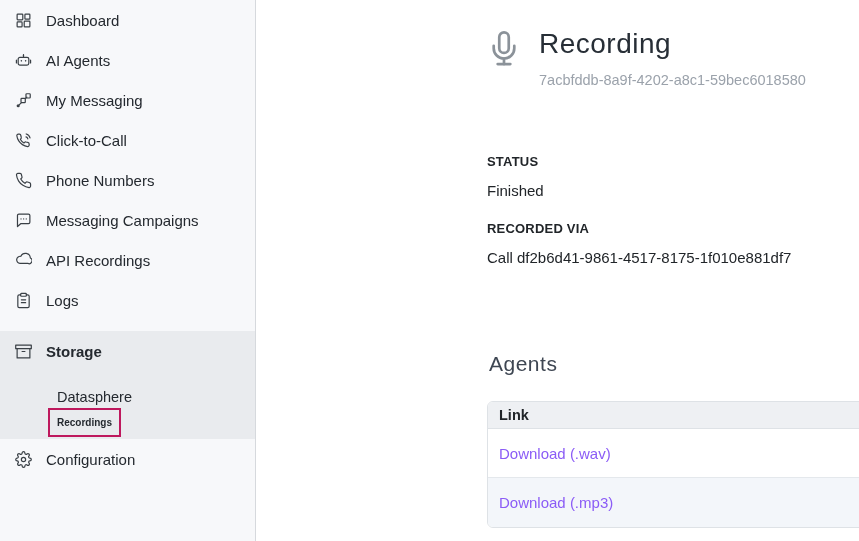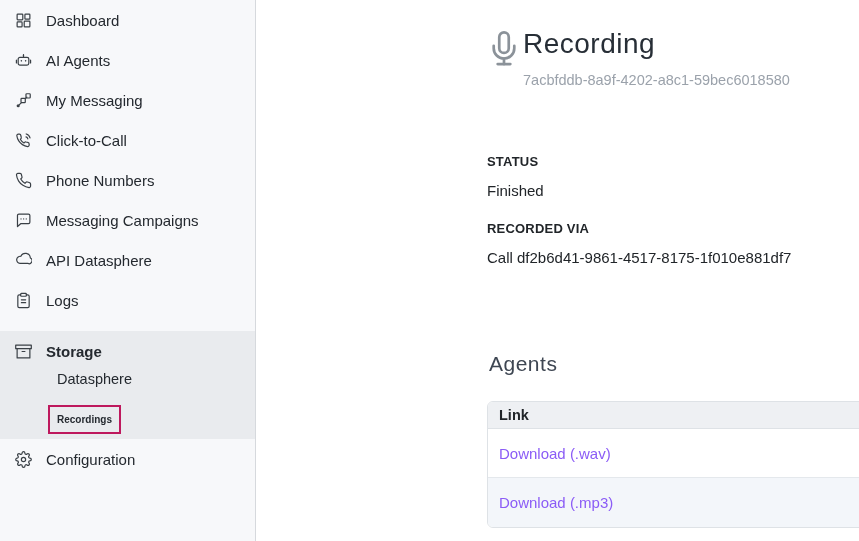--- a/index.html
+++ b/index.html
@@ -11,28 +11,28 @@
   .sidebar { position:absolute; left:0; top:0; bottom:0; width:256px;
     background:#f7f8fa; border-right:1px solid #d6d9dd; }
   .nav-item { height:40px; display:flex; align-items:center; padding-left:14px;
     gap:14px; cursor:pointer; font-size:15px; color:#24292f; }
   .nav-item .icon { width:18px; height:18px; display:flex; align-items:center;
     justify-content:center; color:#3a4046; flex:0 0 18px; }
   .nav-item .icon svg { width:17px; height:17px; stroke:currentColor; fill:none;
     stroke-width:1.7; stroke-linecap:round; stroke-linejoin:round; }
   .storage-group { background:#e9ebee; padding-bottom:2px; }
   .nav-item.bold { font-weight:700;margin-top:11px; }
-  .sub-item { height:34px; display:flex; align-items:flex-start; padding-left:57px;
+  .sub-item { height:34px; display:flex; align-items:flex-end; padding-left:57px;
     font-size:14.5px; cursor:pointer; color:#24292f; }
   .sub-item.active-sub { height:32px; }
   .red-box { display:inline-block; border:2px solid #be185d; padding:7px 7px;
     margin-left:-9px; font-weight:700; font-size:10px; }
 
   
-  .page-header { position:absolute; left:485px; top:20px; display:flex; }
+  .page-header { position:absolute; left:485px; top:20px; display:flex; gap:16px; }
   .mic { color:#8b9299; }
   .mic svg { width:38px; height:58px; stroke:currentColor; fill:none;
     stroke-width:1.7; stroke-linecap:round; stroke-linejoin:round; }
   .title-block { padding-top:8px; }
   .page-title { font-size:28px; font-weight:400; color:#272e36; letter-spacing:0.5px; }
   .page-subtitle { margin-top:12px; font-size:14.5px; color:#9ba2ab; }
 
   .details { position:absolute; left:487px; top:154px; width:420px; }
   .detail-label { font-size:13px; font-weight:700; color:#212529; letter-spacing:0.2px; }
   .detail-value { font-size:15px; color:#212529; margin-top:13px; }
@@ -125,21 +125,21 @@
       </span>
       <span>Messaging Campaigns</span>
     </div>
 
     <div class="nav-item">
       <span class="icon">
         <svg viewBox="0 0 24 24">
             <path d="M18 17h-11A5 5 0 1 1 8.3 7.1 7 7 0 0 1 21.7 9.5 4 4 0 0 1 18 17z" transform="translate(0 -1)"></path>
           </svg>
       </span>
-      <span>API Datasphere</span>
+      <span>API Recordings</span>
     </div>
 
     <div class="nav-item">
       <span class="icon">
         <svg viewBox="0 0 24 24">
             <path d="M16 4h2a2 2 0 0 1 2 2v14a2 2 0 0 1-2 2H6a2 2 0 0 1-2-2V6a2 2 0 0 1 2-2h2"></path>
             <rect x="8" y="2" width="8" height="4" rx="1"></rect>
             <path d="M9 11h6 M9 15h6"></path>
           </svg>
       </span>

